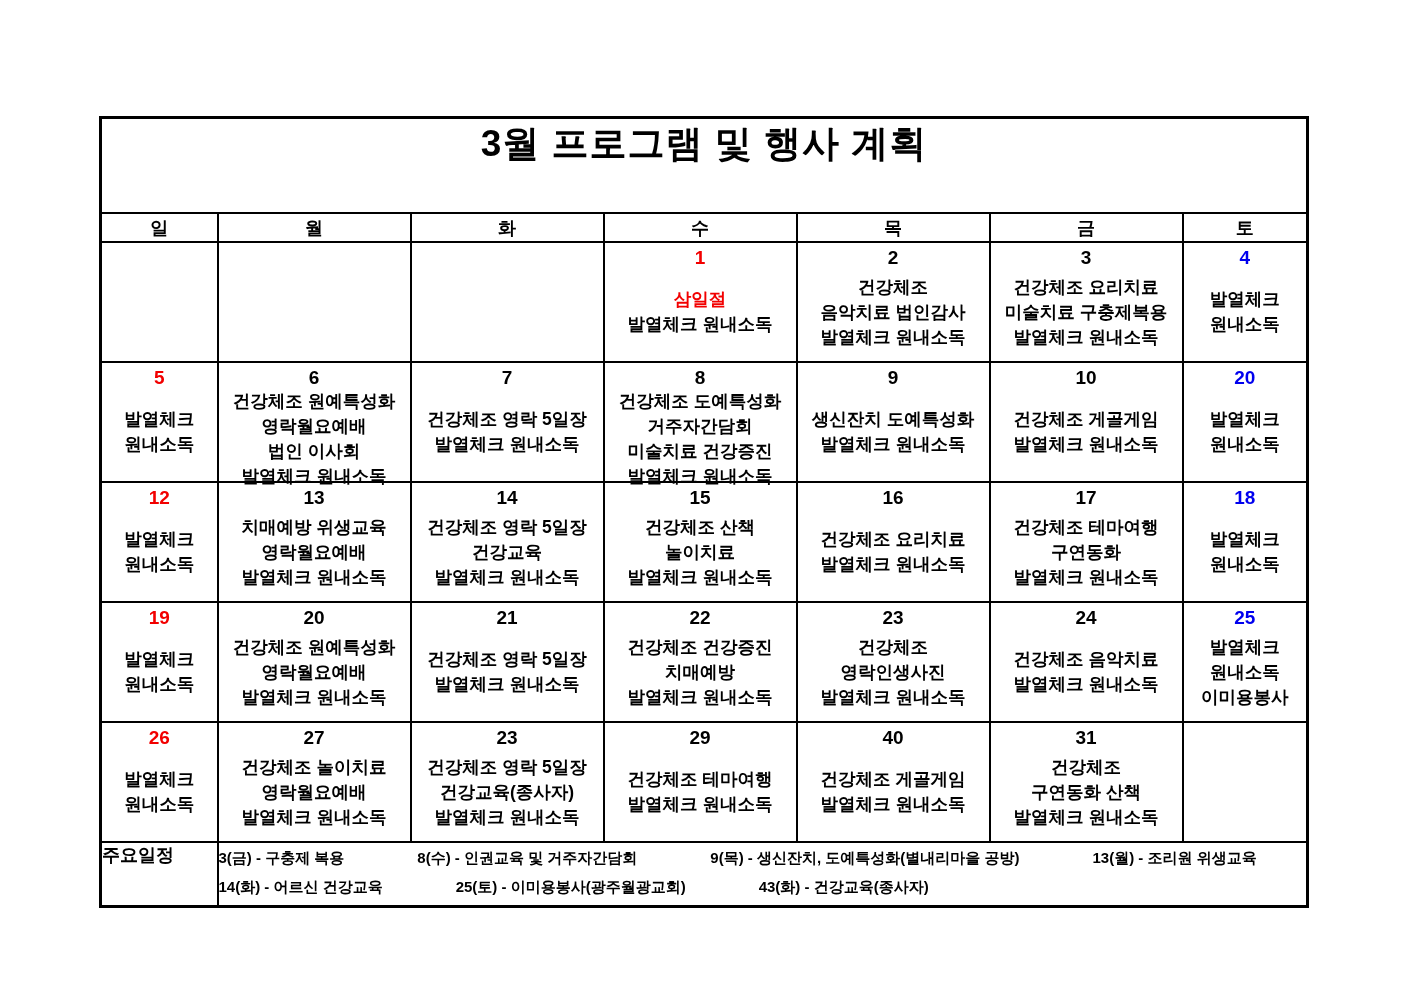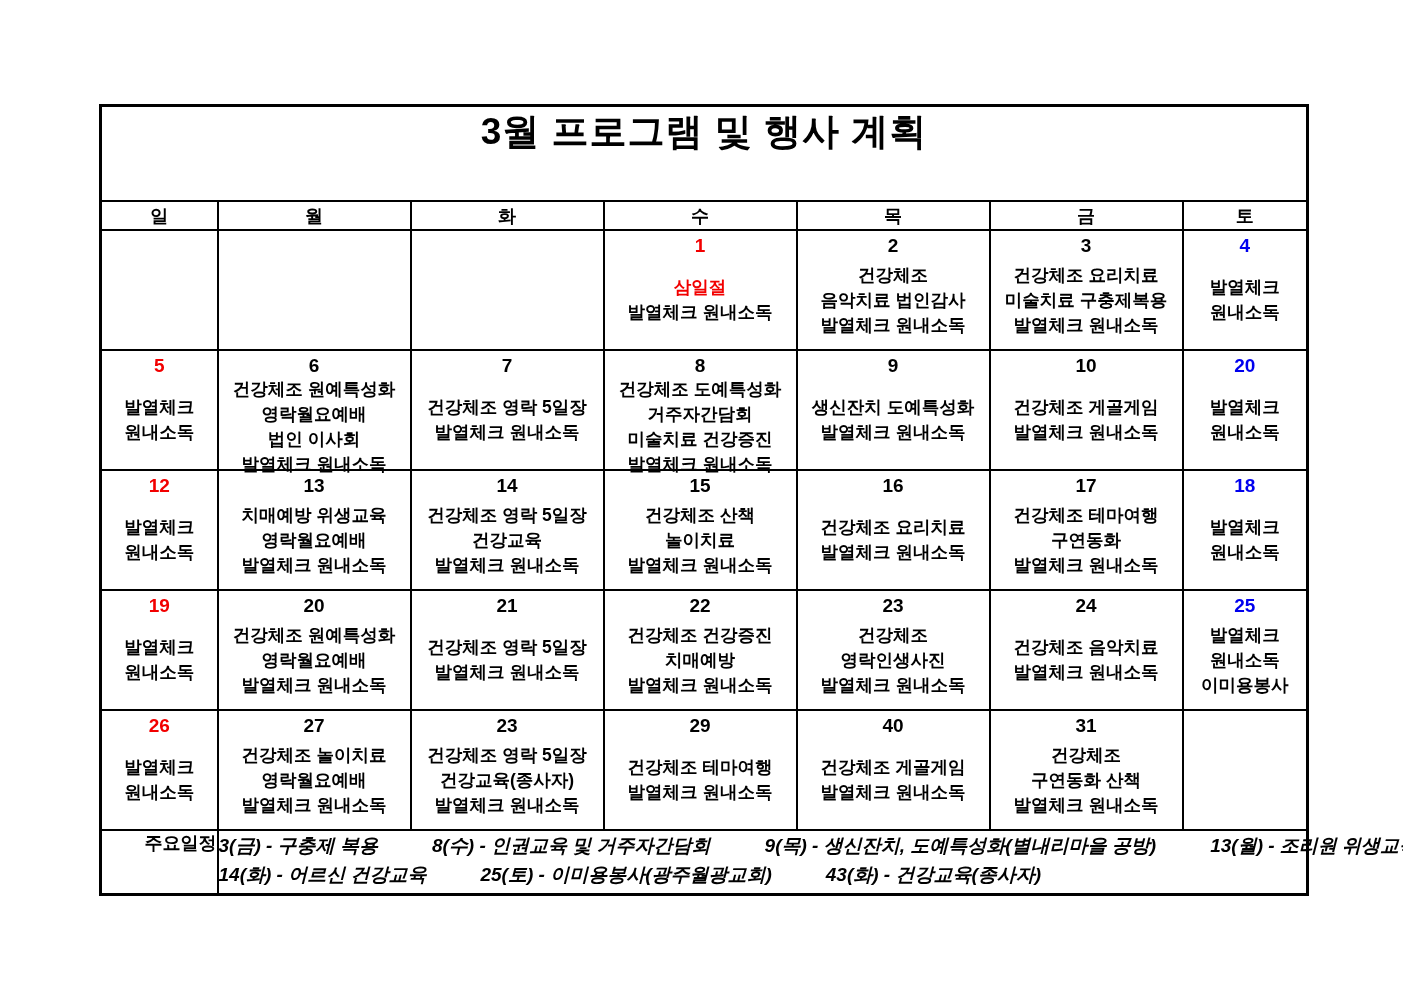--- a/index.html
+++ b/index.html
@@ -8,21 +8,21 @@
     background: #ffffff;
     width: 1403px;
     height: 992px;
     font-family: "Liberation Sans", "DejaVu Sans", sans-serif;
     font-weight: bold;
     color: #000000;
   }
   .cal-wrap {
     position: absolute;
     left: 99px;
-    top: 104px;
+    top: 116px;
     border-radius: 18px;
   }
   table.cal {
     border-collapse: collapse;
     table-layout: fixed;
     width: 1207px;
     border: 3px solid #000;
   }
   table.cal td {
     border: 2px solid #000;
@@ -64,35 +64,34 @@
     justify-content: center;
     text-align: center;
     font-size: 17.5px;
     line-height: 25px;
     padding-bottom: 6px;
   }
   .red  { color: var(--red, #f00000); }
   .blue { color: var(--blue, #0000f0); }
   tr.footer-row { height: 64px; }
   td.footer-label {
-    text-align: right;
+    text-align: left;
     vertical-align: middle;
     font-size: 18px;
   }
   td.footer-content {
     vertical-align: middle;
     padding: 2px 4px 2px 12px;
   }
   .f-line {
     display: flex;
-    gap: 54px;
-    font-size: 19px;
+    gap: 73px;
+    font-size: 15px;
     line-height: 29px;
     white-space: nowrap;
-    font-style: italic;
   }
 </style>
 </head>
 <body>
 
 <div class="cal-wrap">
   <table class="cal">
     <colgroup>
       <col style="width:117px">
       <col style="width:193px">

